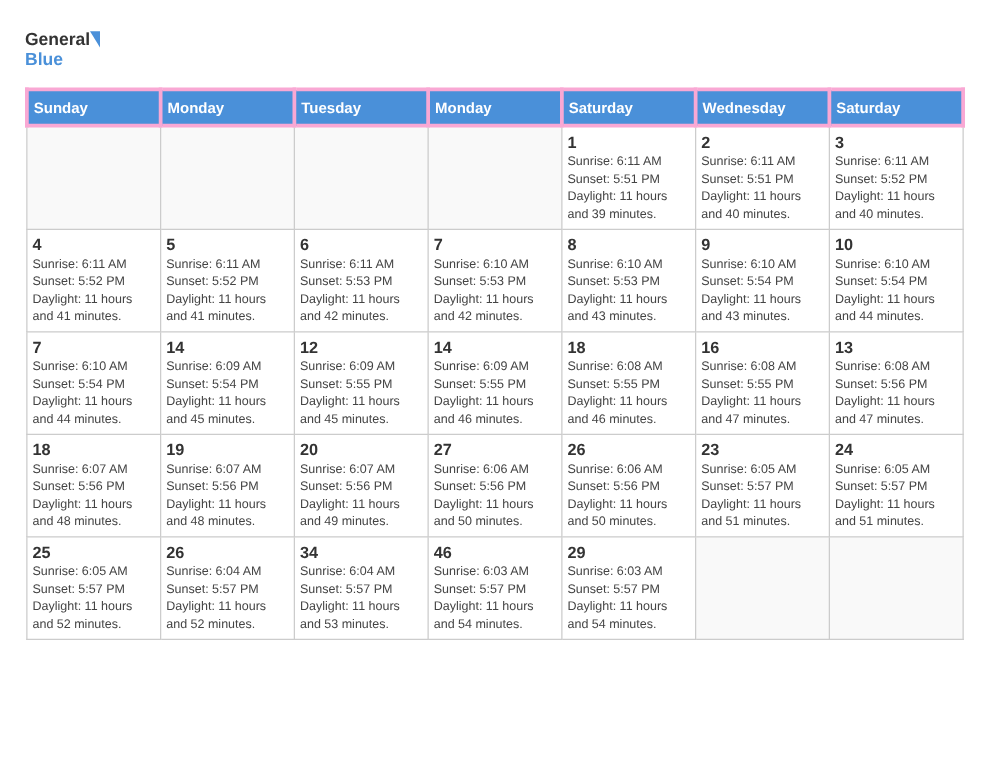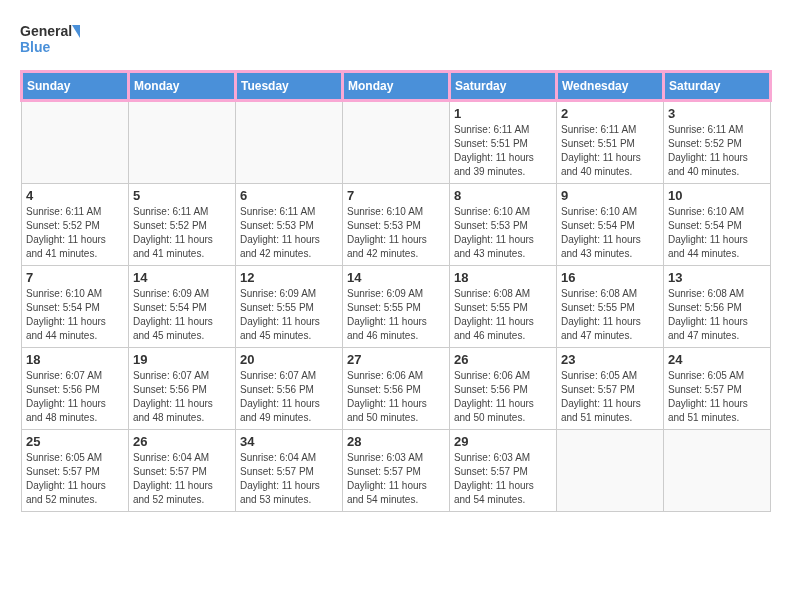--- a/index.html
+++ b/index.html
@@ -300,21 +300,21 @@
 and 52 minutes.</div>
         </td>
         <td>
           <div class="day-num">34</div>
           <div class="day-info" style="white-space: pre-line;">Sunrise: 6:04 AM
 Sunset: 5:57 PM
 Daylight: 11 hours
 and 53 minutes.</div>
         </td>
         <td>
-          <div class="day-num">28</div>
+          <div class="day-num">46</div>
           <div class="day-info" style="white-space: pre-line;">Sunrise: 6:03 AM
 Sunset: 5:57 PM
 Daylight: 11 hours
 and 54 minutes.</div>
         </td>
         <td>
           <div class="day-num">29</div>
           <div class="day-info" style="white-space: pre-line;">Sunrise: 6:03 AM
 Sunset: 5:57 PM
 Daylight: 11 hours

